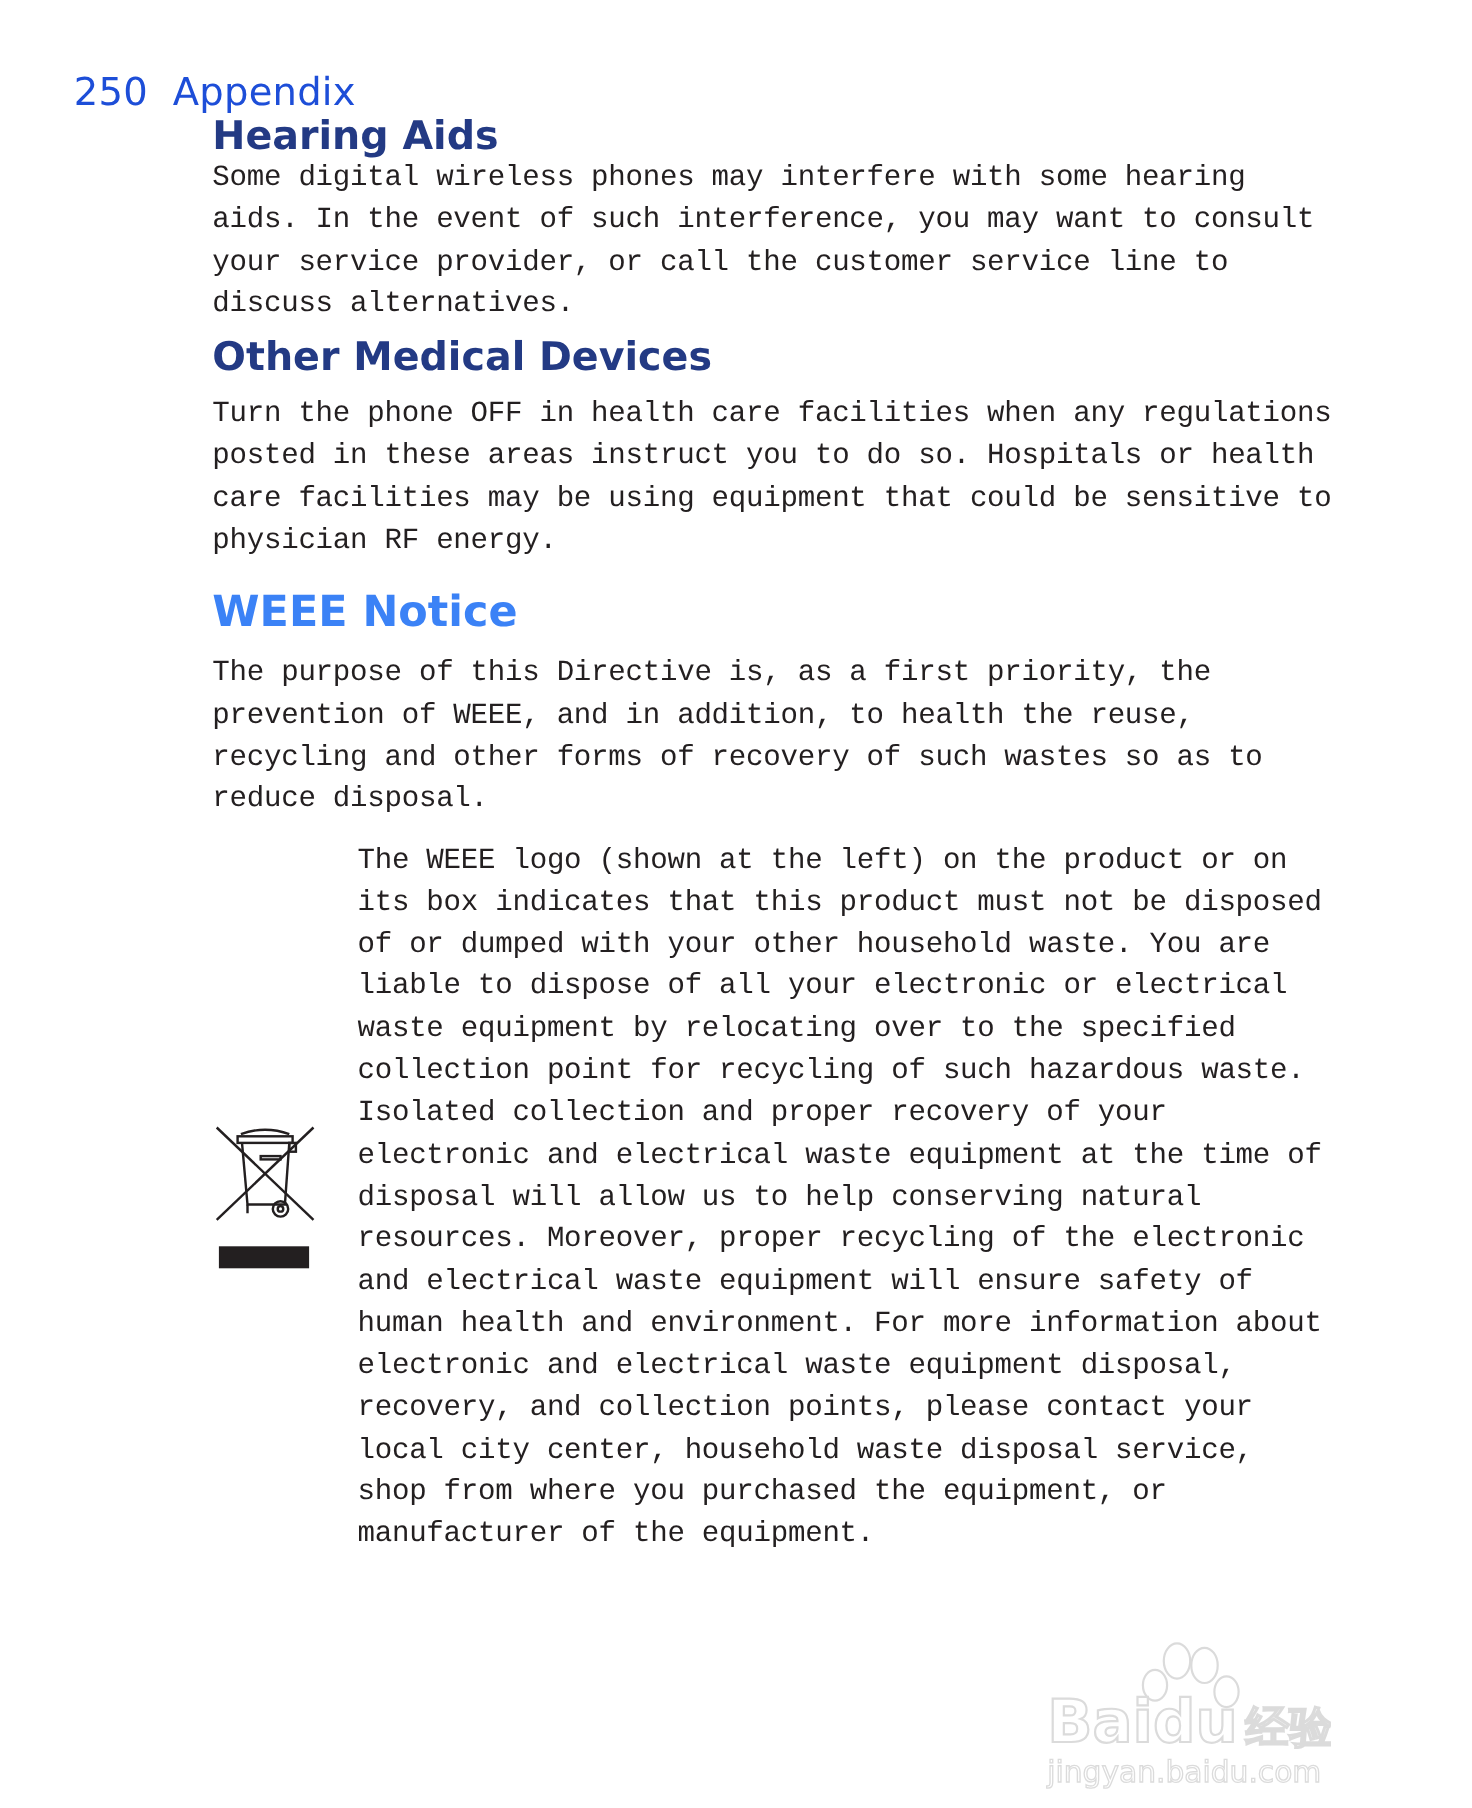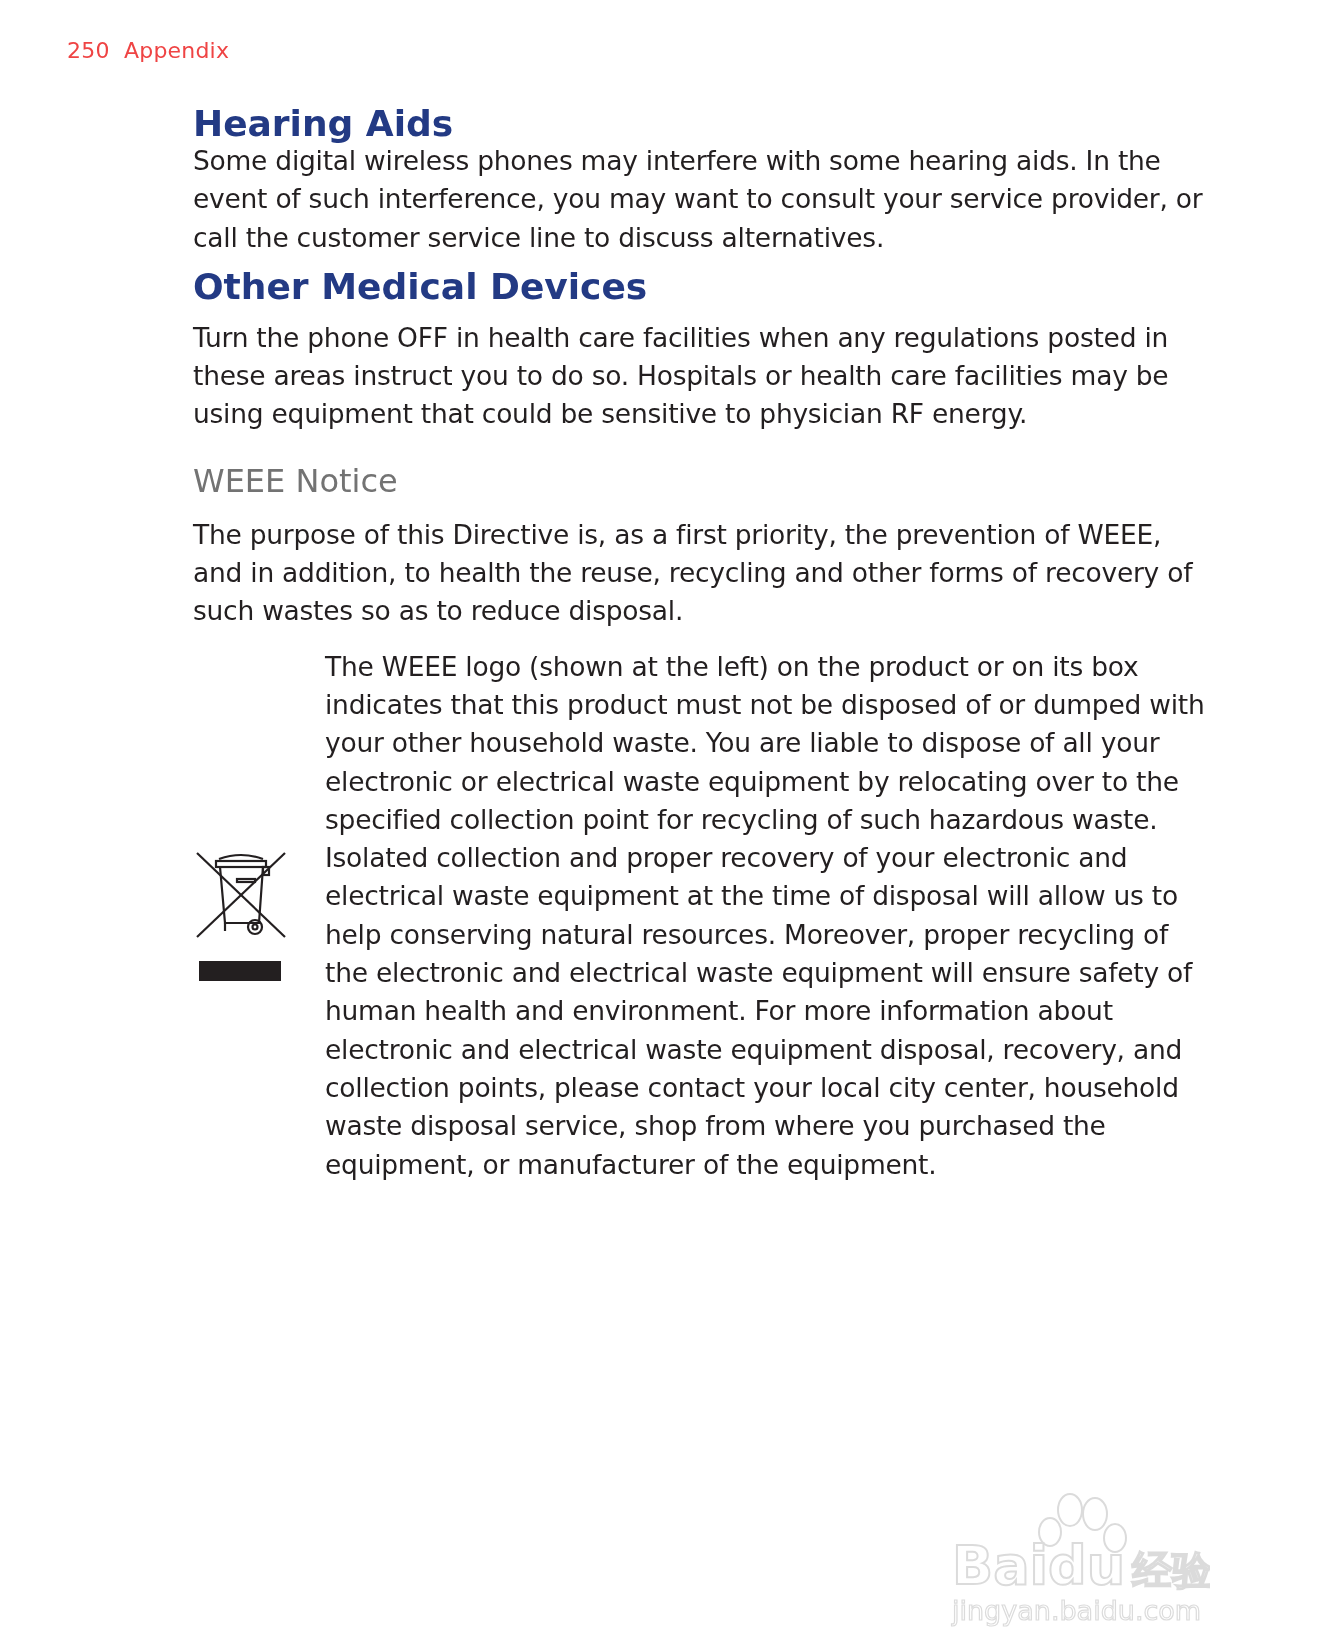--- a/index.html
+++ b/index.html
@@ -1,22 +1,22 @@
 <!DOCTYPE html>
 <html><head>
 <meta charset="utf-8">
 <style>
   html, body { margin:0; padding:0; background:#ffffff; }
   body { width:1338px; height:1644px; position:relative; overflow:hidden;
          font-family:"DejaVu Sans", sans-serif; color:#231f20; }
-  .header { position:absolute; left:67px; top:38px; font-size:22px; color:#ef4444; letter-spacing:0.2px; }
+  .header { position:absolute; left:67px; top:64px; font-size:35px; color:#1d4ed8; letter-spacing:0.2px; }
   .content { position:absolute; left:193px; top:106px; width:1020px; }
   .h3 { color:#233a84; font-weight:bold; font-size:36px; line-height:36px; margin:0; }
-  .h2 { color:#737373; font-weight:normal; font-size:32px; line-height:42px; margin:0; }
-  p { margin:0; font-size:26.5px; line-height:38.3px; letter-spacing:-0.25px; }
+  .h2 { color:#3b82f6; font-weight:bold; font-size:39px; line-height:42px; margin:0; }
+  p { margin:0; font-size:26.5px; line-height:38.3px; letter-spacing:-0.25px;font-family:Liberation Mono, monospace; }
   .gap1 { height:12px; }
   .gap2 { height:14px; }
   .gap3 { height:26px; }
   .weee-row { display:flex; margin-top:17px;align-items:center; }
   .weee-logo { width:132px; flex:none; padding-top:6px; }
   .weee-text { flex:1; }
   .watermark { position:absolute; left:950px; top:1492px; opacity:0.35; }
 </style>
 </head>
 <body>

